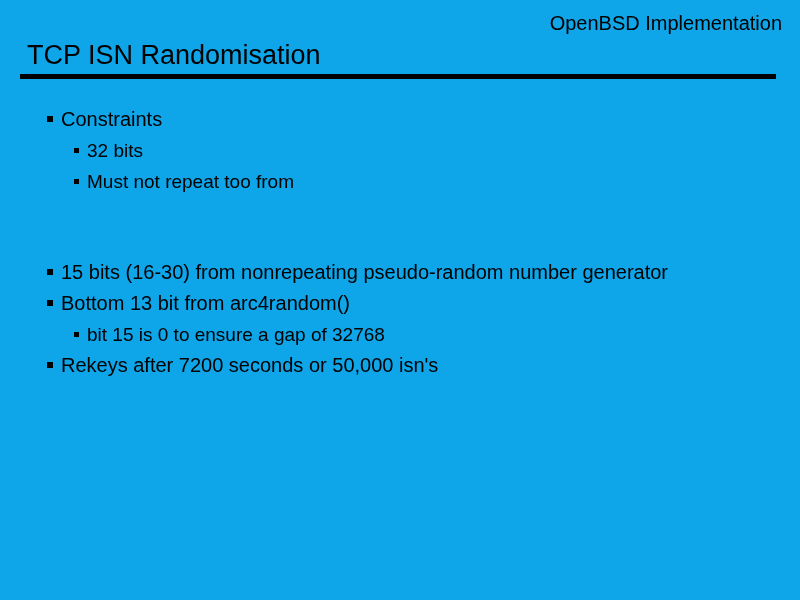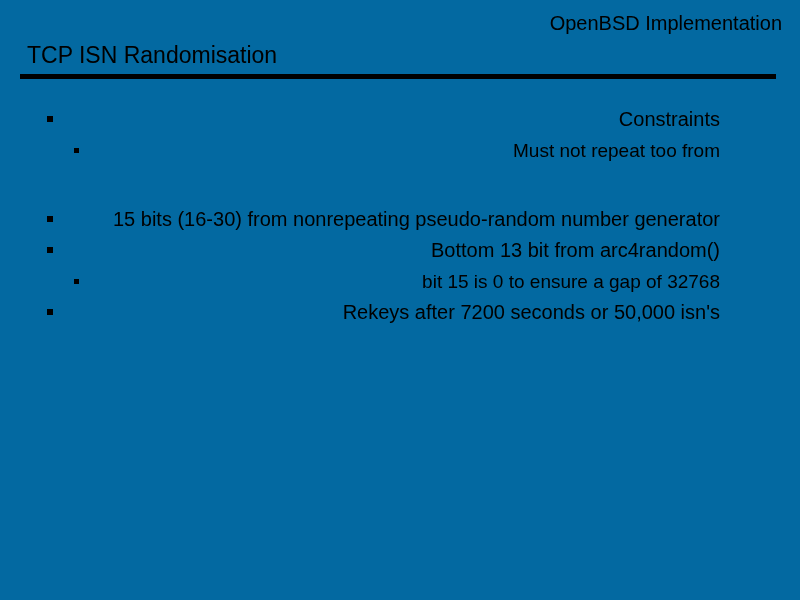--- a/index.html
+++ b/index.html
@@ -25,56 +25,55 @@
     right: 18px;
     font-size: 20px;
     line-height: 24px;
     white-space: nowrap;
   }
   .title {
     position: absolute;
     top: 40px;
     left: 27px;
     margin: 0;
-    font-size: 23px;
+    font-size: 27px;
     font-weight: normal;
     line-height: 30px;
     white-space: nowrap;
   }
   .rule {
     position: absolute;
     top: 74px;
     left: 20px;
     width: 756px;
     height: 5px;
     background: #000000;
   }
   .bullet-list {
     position: absolute;
     top: 104px;
     left: 0;
     width: 720px;
-    text-align: right;
   }
   .row {
     position: relative;
     height: 31px;
     line-height: 31px;
     white-space: nowrap;
   }
   .row.l1 {
     padding-left: 61px;
     font-size: 20px;
   }
   .row.l2 {
     padding-left: 87px;
     font-size: 19px;
   }
   .row.gap {
-    margin-top: 38px;
+    margin-top: 60px;
   }
   .sq {
     position: absolute;
     background: #000000;
   }
   .row.l1 .sq {
     left: 47px;
     top: 12px;
     width: 6px;
     height: 6px;
@@ -82,25 +81,26 @@
   .row.l2 .sq {
     left: 74px;
     top: 13px;
     width: 5px;
     height: 5px;
   }
 </style>
 </head>
 <body>
 
-<div class="slide" style="background: #0369a1; color: rgb(0, 0, 0);">
+<div class="slide" style="background: #0ea5e9; color: rgb(0, 0, 0);">
   <div class="header-right">OpenBSD Implementation</div>
   <h1 class="title">TCP ISN Randomisation</h1>
   <div class="rule" style="background: rgb(0, 0, 0);"></div>
   <div class="bullet-list">
       <div class="row l1"><span class="sq"></span><span>Constraints</span></div>
+      <div class="row l2"><span class="sq"></span><span>32 bits</span></div>
       <div class="row l2"><span class="sq"></span><span>Must not repeat too from</span></div>
       <div class="row l1 gap"><span class="sq"></span><span>15 bits (16-30) from nonrepeating pseudo-random number generator</span></div>
       <div class="row l1"><span class="sq"></span><span>Bottom 13 bit from arc4random()</span></div>
       <div class="row l2"><span class="sq"></span><span>bit 15 is 0 to ensure a gap of 32768</span></div>
       <div class="row l1"><span class="sq"></span><span>Rekeys after 7200 seconds or 50,000 isn's</span></div>
     </div>
 </div>
 
 </body></html>

